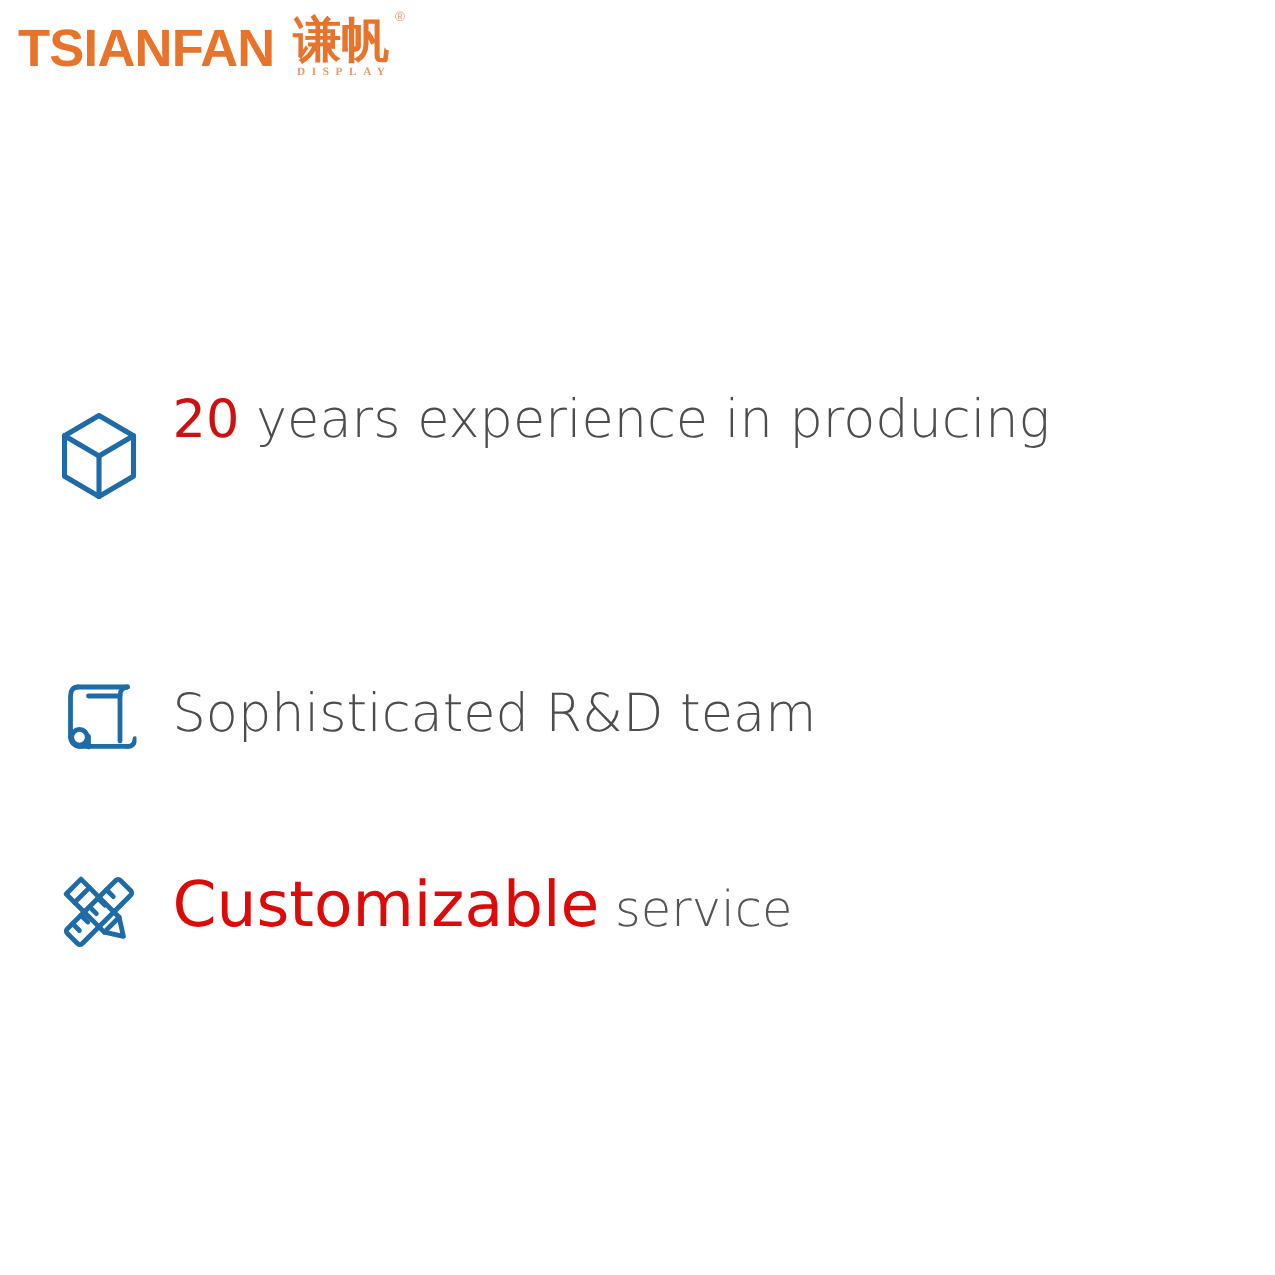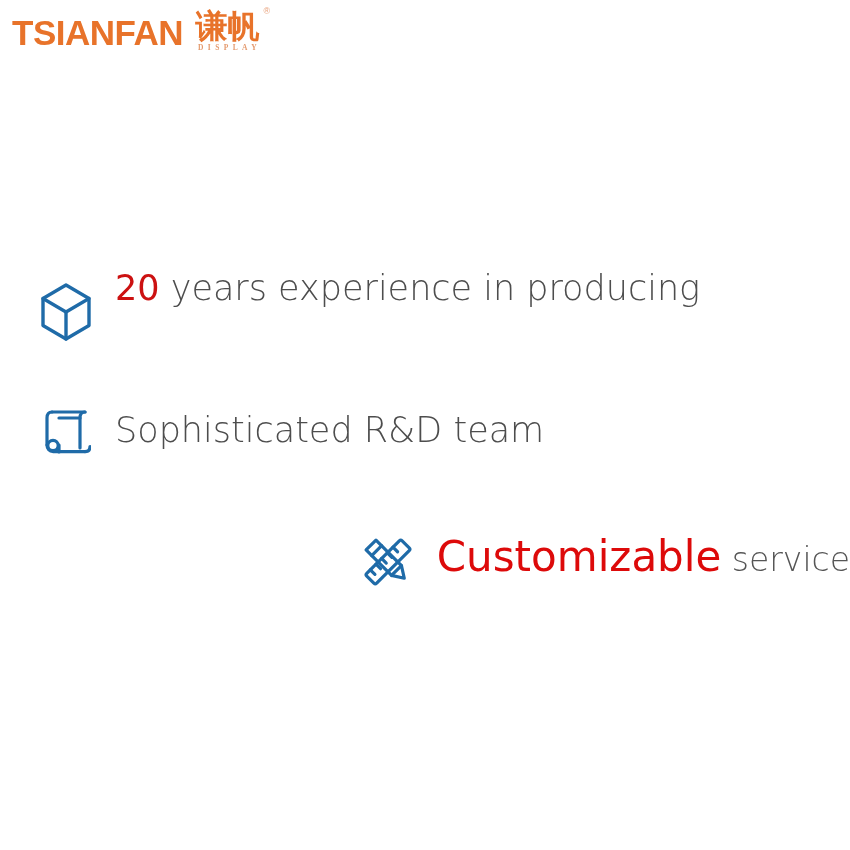--- a/index.html
+++ b/index.html
@@ -63,21 +63,21 @@
     top: -1px;
     font-size: 9px;
     color: #E8A07A;
     line-height: 1;
   }
 
   
   #feature-list {
     position: absolute;
     left: 0;
-    top: 256px;
+    top: 248px;
     width: 850px;
   }
   .feature-row {
     display: flex;
     align-items: flex-start;
     margin-bottom: 0;
   }
   .feature-icon {
     width: 72px;
     min-width: 72px;
@@ -94,28 +94,28 @@
   }
 
   
   #row-experience { margin-top: 0; }
   #row-experience .feature-icon { padding-top: 26px; }
   #row-experience .feature-text {
     font-size: 35px;
     line-height: 64px;
   }
   
-  #row-rnd { margin-top: 60px; }
+  #row-rnd { margin-top: 114px; }
   #row-rnd .feature-icon { padding-top: 6px; }
   #row-rnd .feature-text {
     font-size: 35px;
     line-height: 56px;
   }
   
-  #row-custom { margin-top: 68px; justify-content: flex-end; }
+  #row-custom { margin-top: 68px; }
   #row-custom .feature-icon { padding-top: 6px; }
   #row-custom .feature-text {
     font-size: 34px;
     line-height: 58px;
   }
 
   .hl-red {
     color: #CC1111;
     font-weight: 400;
   }

